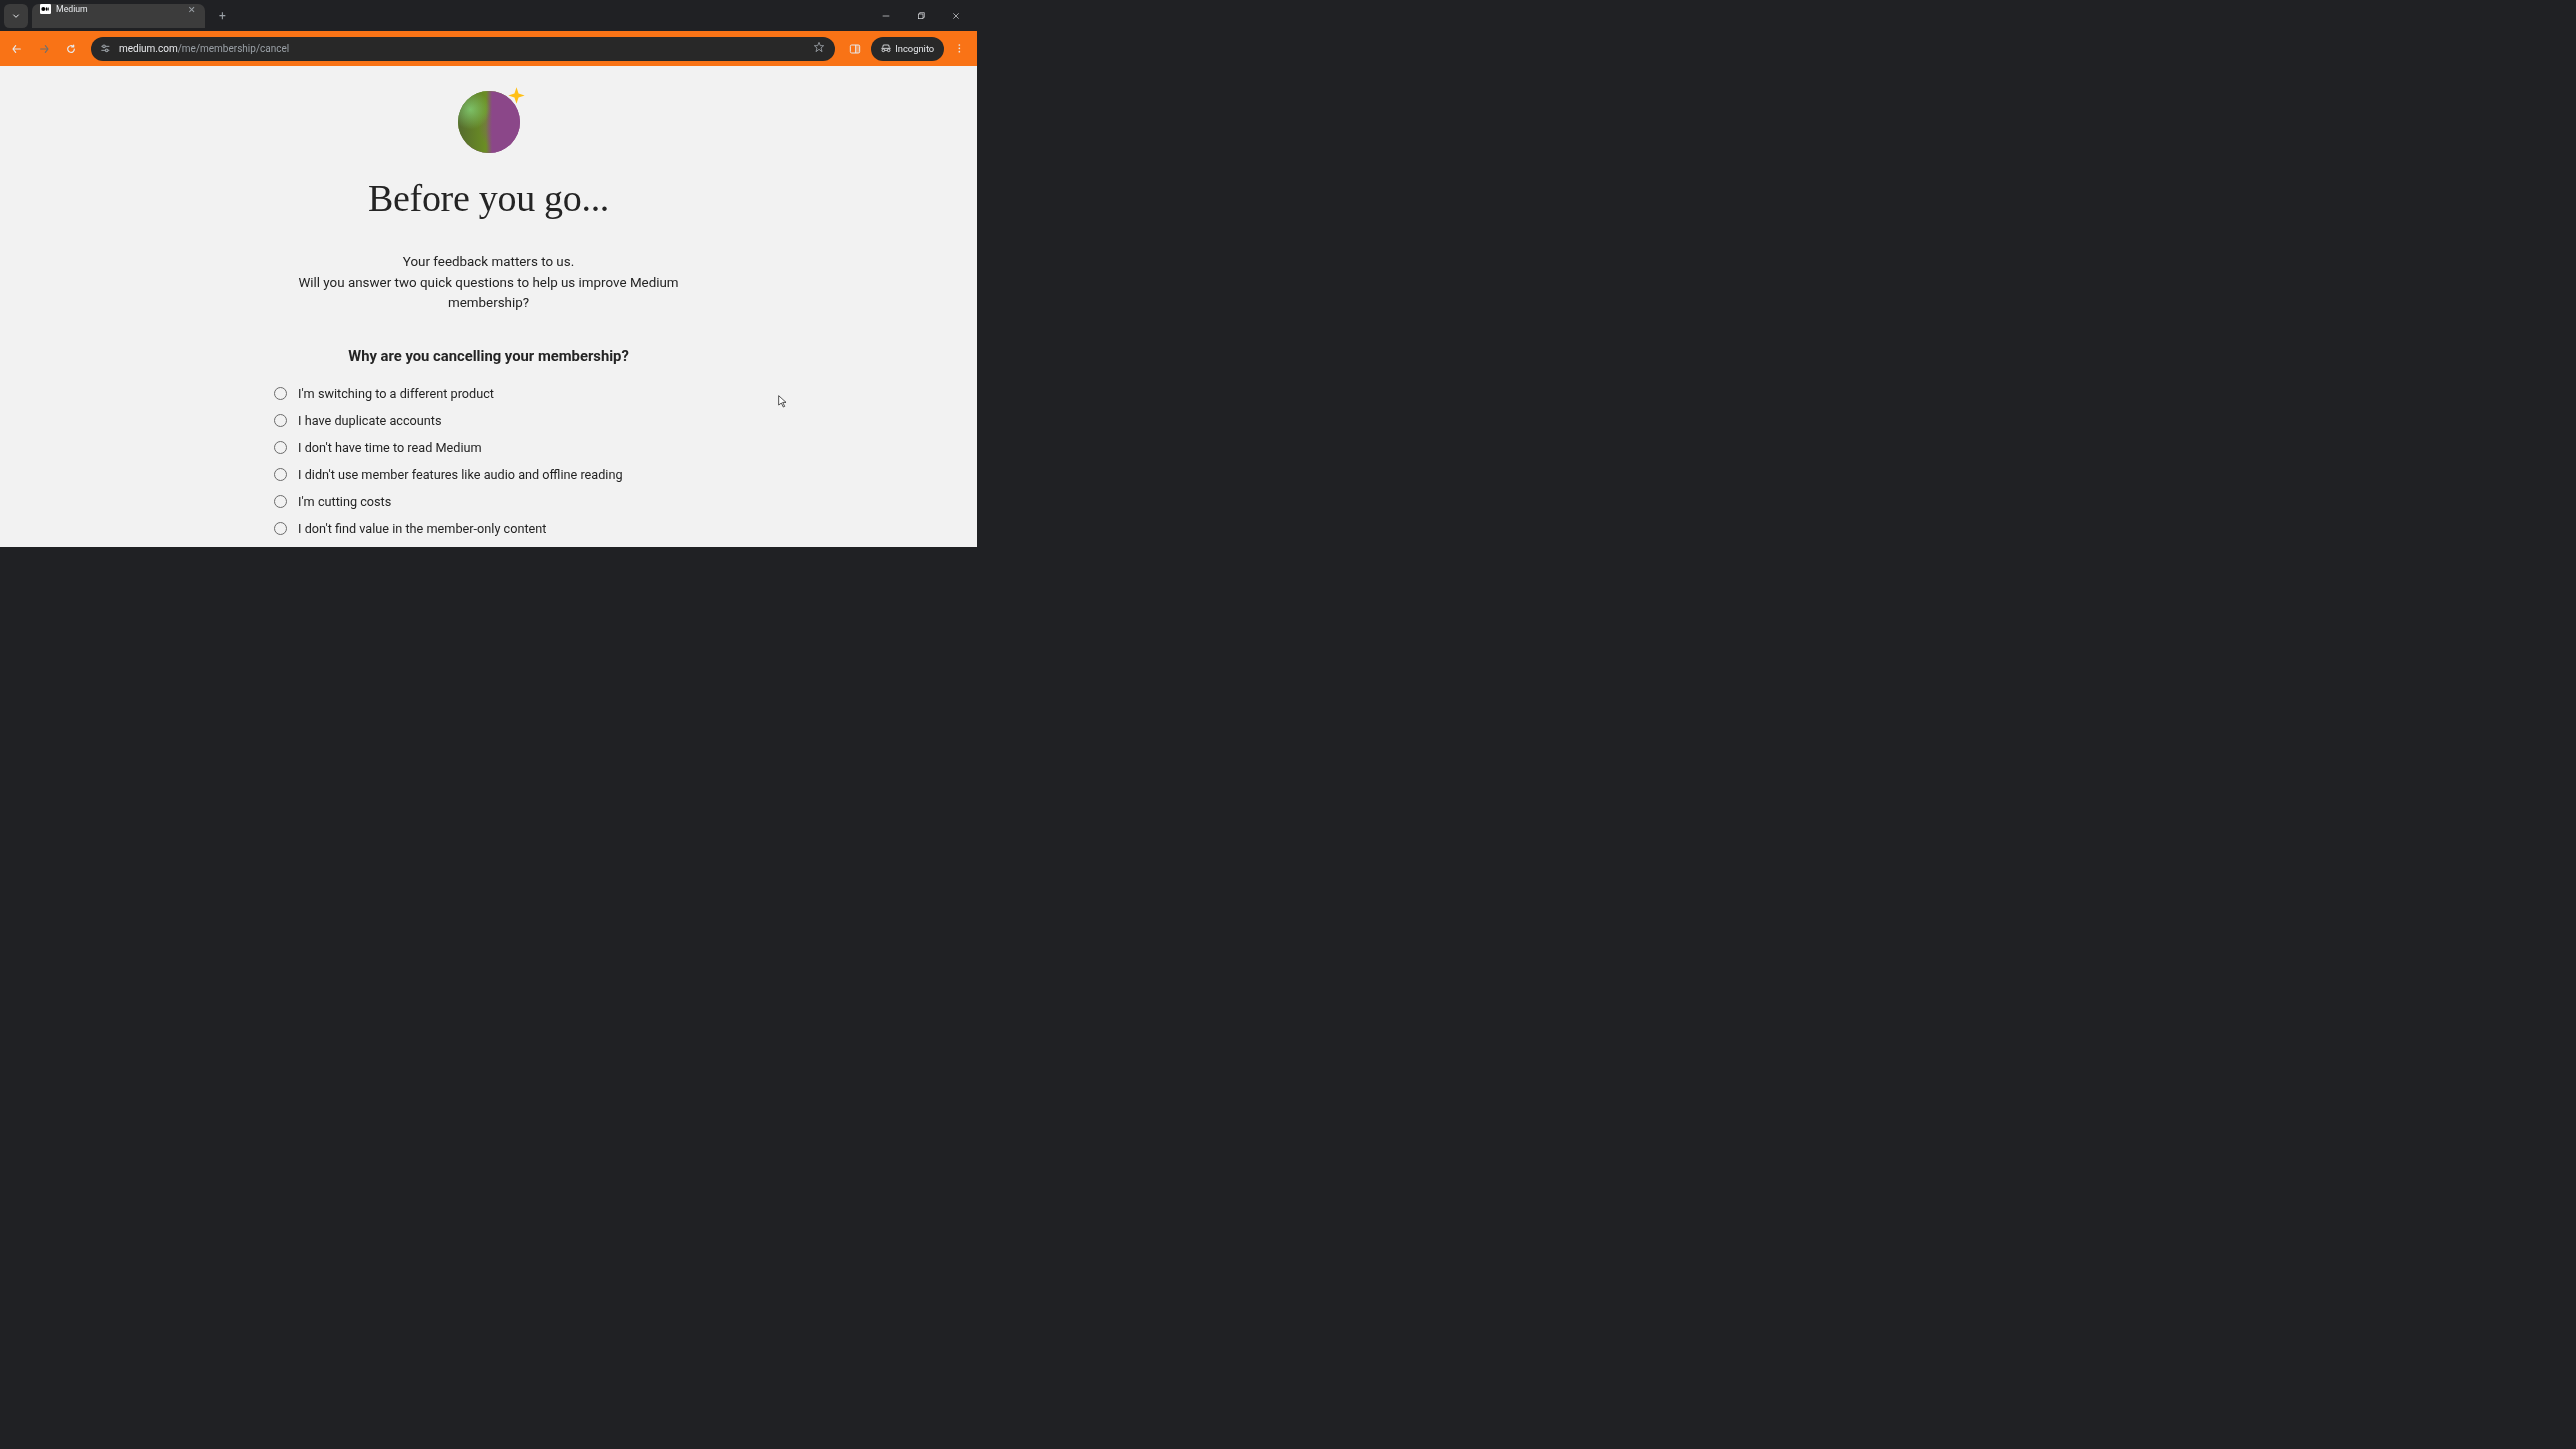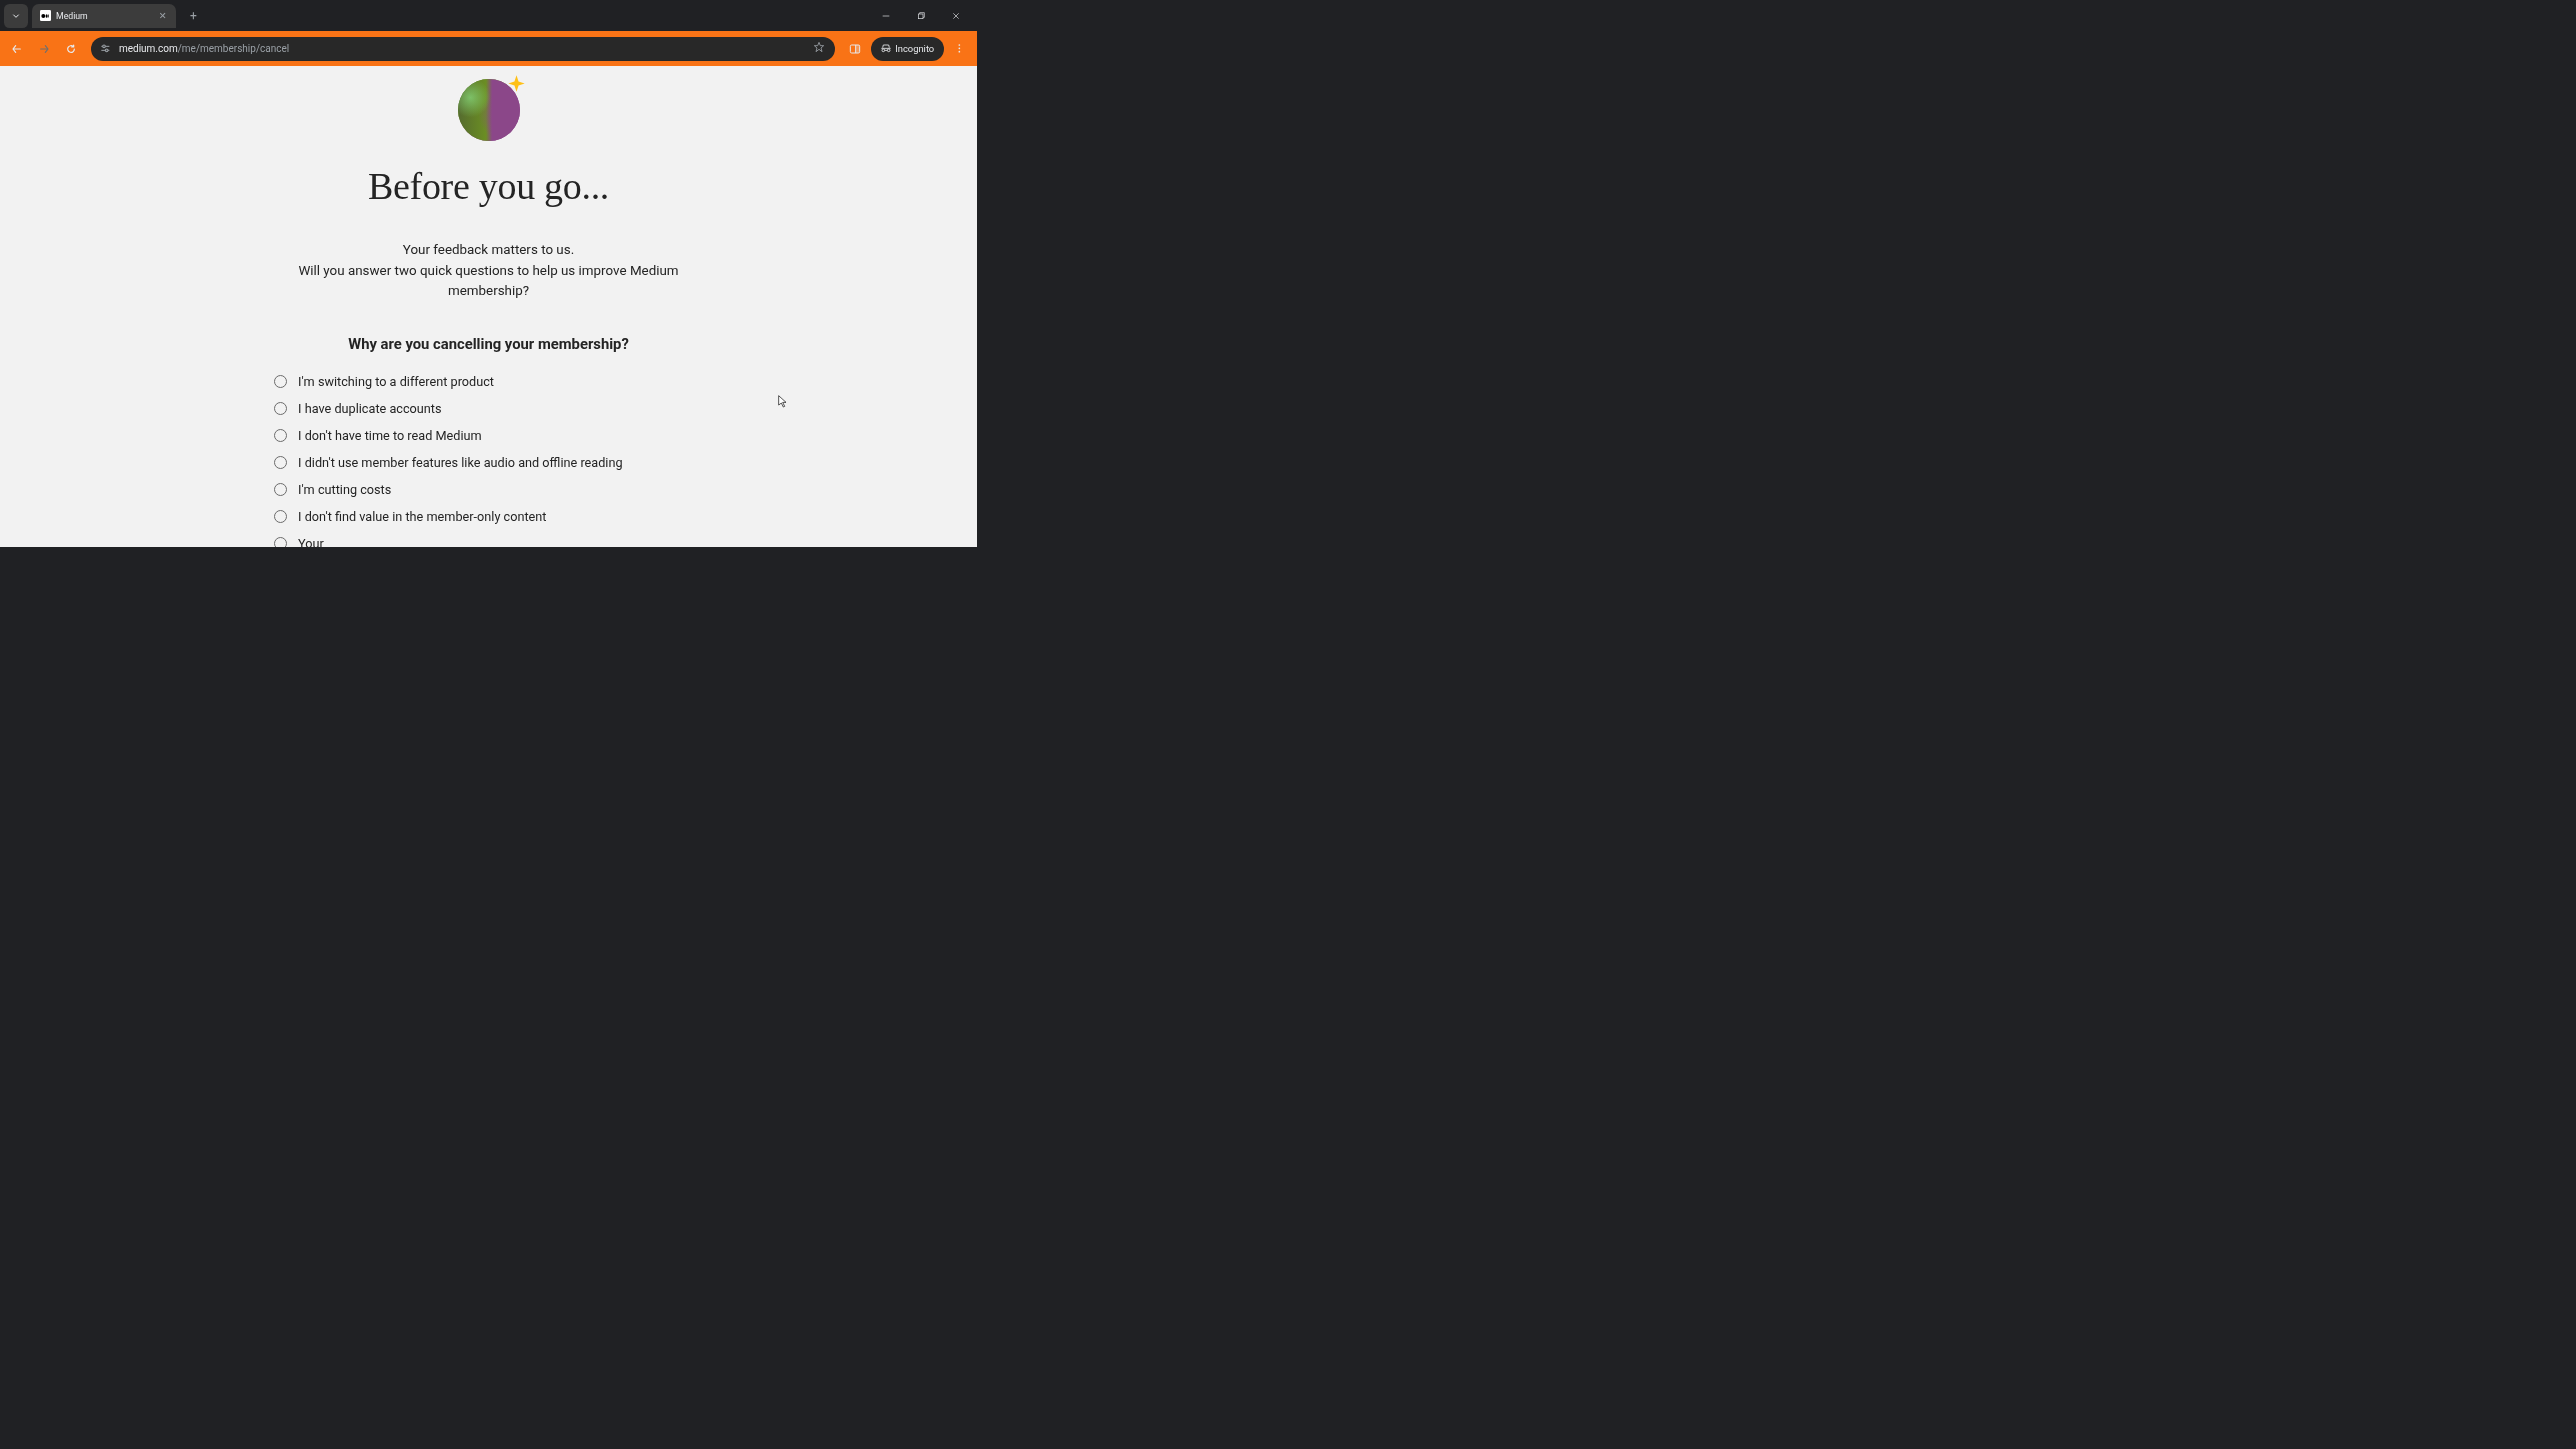--- a/index.html
+++ b/index.html
@@ -32,26 +32,25 @@
   border-radius: 5.4px;
   display: flex;
   align-items: center;
   justify-content: center;
   cursor: pointer;
 }
 
 .tab {
   background: #3c3c3c;
   height: 24px;
-  width: 144px;
+  width: 173px;
   margin-left: 4px;
   border-radius: 6.7px 6.7px 0 0;
   display: flex;
-  align-items: center;
-  padding: 6px 8px;
+  padding: 0 8px;
   gap: 5.4px;
 }
 
 .tab-favicon {
   width: 10.7px;
   height: 10.7px;
   background: #fff;
   border-radius: 1.3px;
   display: flex;
   align-items: center;
@@ -225,21 +224,21 @@
   border-radius: 0;
 }
 
 .content-wrapper::-webkit-scrollbar-button {
   height: 10.7px;
   background: #f2f2f2;
 }
 
 .main-content {
   max-width: 429px;
-  margin: 0 auto;
+  margin: 12px auto;
   padding: 13.4px 0 27px;
   text-align: center;
 }
 
 .avatar-wrap {
   position: relative;
   display: inline-block;
   margin-bottom: 20px;
 }
 

